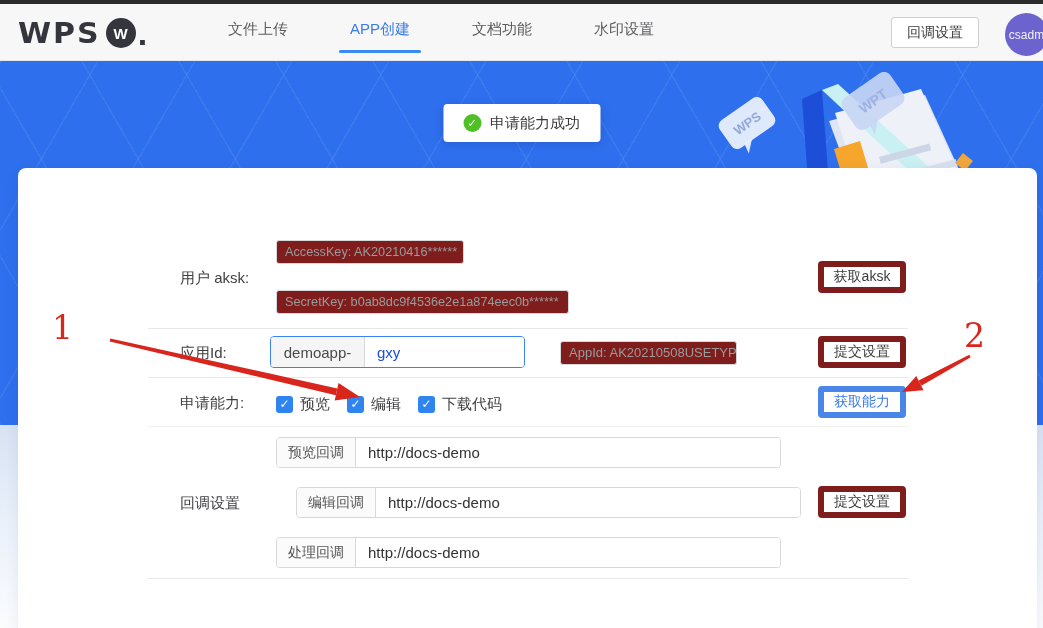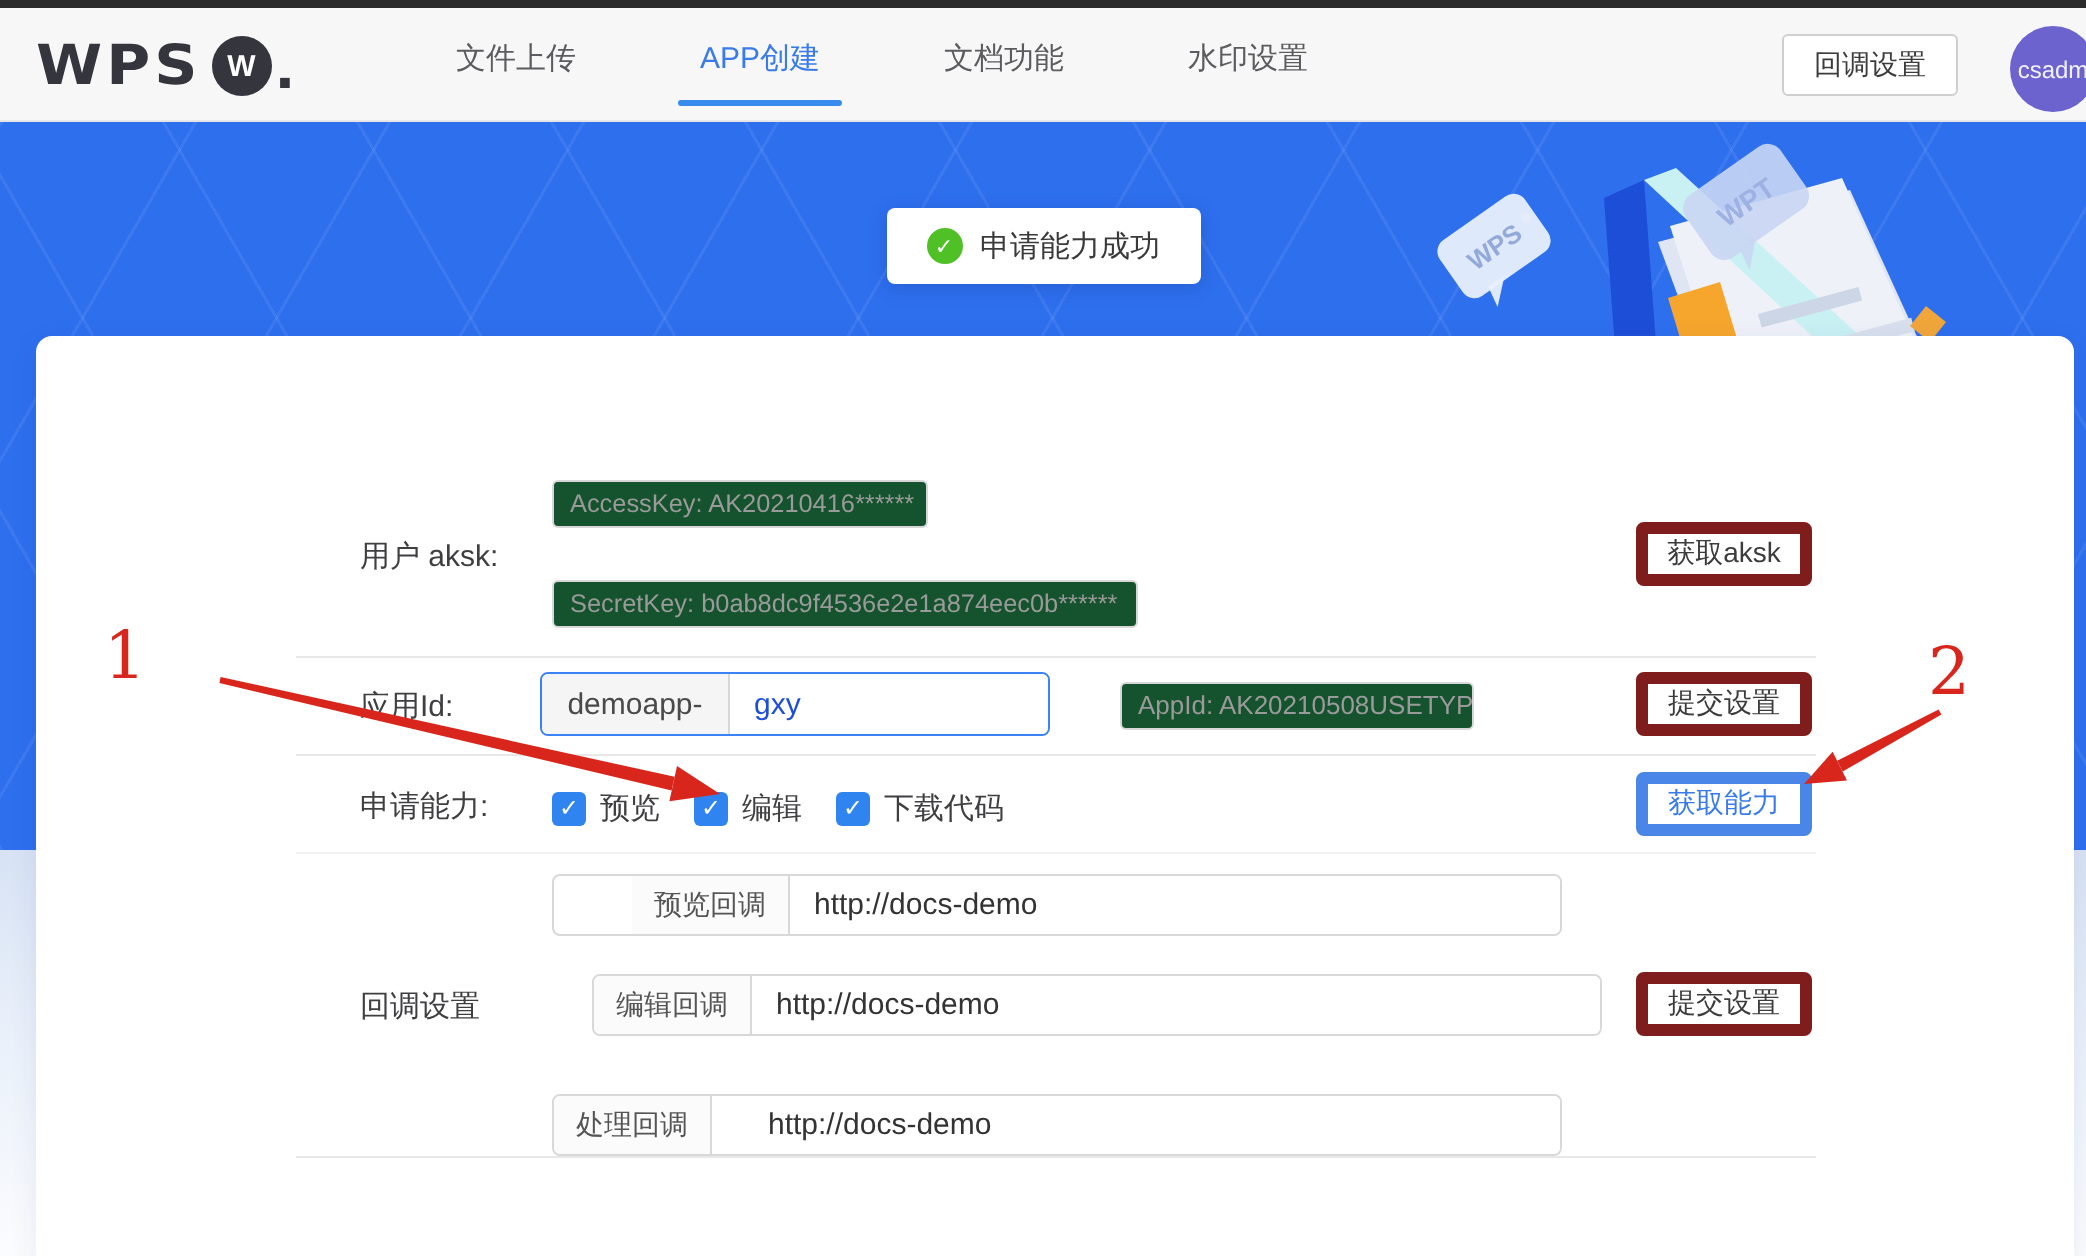--- a/index.html
+++ b/index.html
@@ -46,21 +46,21 @@
 
   .illus { position:absolute; right:0; top:0; width:360px; height:364px; }
 
   
   .card { position:absolute; left:18px; top:168px; width:1019px; height:560px; background:#fff;
     border-radius:8px; box-shadow:0 3px 14px rgba(20,50,110,.08); z-index:2; }
   .divider { position:absolute; left:130px; width:760px; height:1px; background:#e8e8e8; }
   .flabel { position:absolute; left:130px; font-size:15px; color:#3f3f42;margin-left:32px; }
 
   .keybox { position:absolute; height:24px; border:1px solid #d8d8d8; border-radius:3px;
-    font-size:12.7px; color:#9a9a9a; line-height:22px; padding:0 8px; background:#14532d; white-space:nowrap; }
+    font-size:12.7px; color:#9a9a9a; line-height:22px; padding:0 8px; background:#7f1d1d; white-space:nowrap; }
 
   .btn { position:absolute; width:88px; height:32px; background:#fff; border:6px solid #7f1d1d;
     border-radius:4px; font-size:14px; color:#3c3c3c; cursor:pointer; }
   .btn.blue { border-color:#4a86e8; color:#3a7bea; }
 
   .compound { position:absolute; left:252px; top:168px; height:32px; display:flex;
     border:1px solid #3b82f6; border-radius:4px; overflow:hidden; background:#fff; }
   .compound .prefix { width:94px; background:#f5f5f5; border-right:1px solid #d8d8d8;
     display:flex; align-items:center; justify-content:center; font-size:15px; color:#4a4a4a; }
   .compound input { width:159px; border:0; outline:none; font-size:15px; color:#1d4ed8; padding:0 12px;
@@ -168,30 +168,30 @@
       </div>
       <div class="cbitem">
         <span class="cbox">✓</span>
         <span class="cblabel">下载代码</span>
       </div>
     </div>
     <button class="btn blue" style="left:800px; top:218px;">获取能力</button>
 
     <div class="divider" style="top:258px; background:#f1f1f1;"></div>
 
-    <div class="cbrow" style="top:269px;padding-left:39px;">
+    <div class="cbrow" style="top:269px;">
       <span class="prefix">预览回调</span>
       <input type="text" value="http://docs-demo" style="">
     </div>
     <div class="flabel" style="top:326px;">回调设置</div>
     <div class="cbrow" style="top:319px;margin-left:20px;">
       <span class="prefix">编辑回调</span>
       <input type="text" value="http://docs-demo" style="">
     </div>
-    <div class="cbrow" style="top:379px;gap:16px;">
+    <div class="cbrow" style="top:369px;">
       <span class="prefix">处理回调</span>
       <input type="text" value="http://docs-demo" style="">
     </div>
     <button class="btn" style="left:800px; top:318px;">提交设置</button>
 
     <div class="divider" style="top:410px;"></div>
   </div>
 
   <div class="anno-num" style="left:52px; top:308px;">1</div>
   <div class="anno-num" style="left:964px; top:316px;">2</div>

